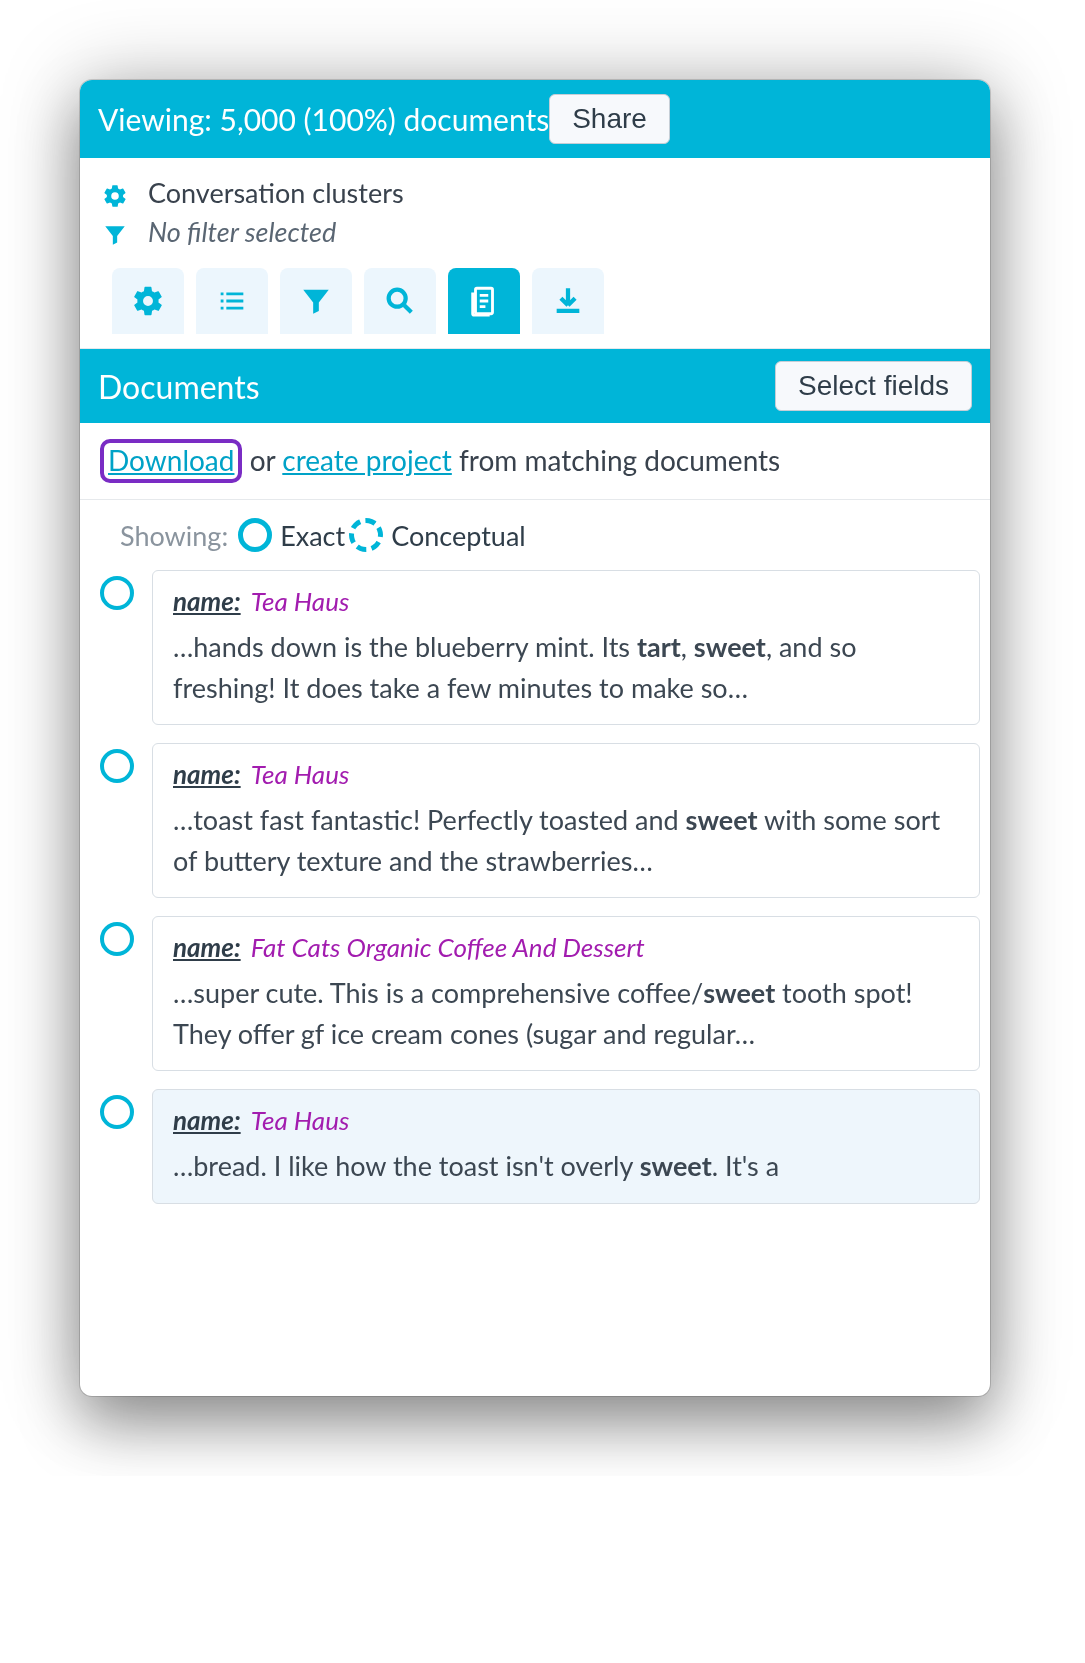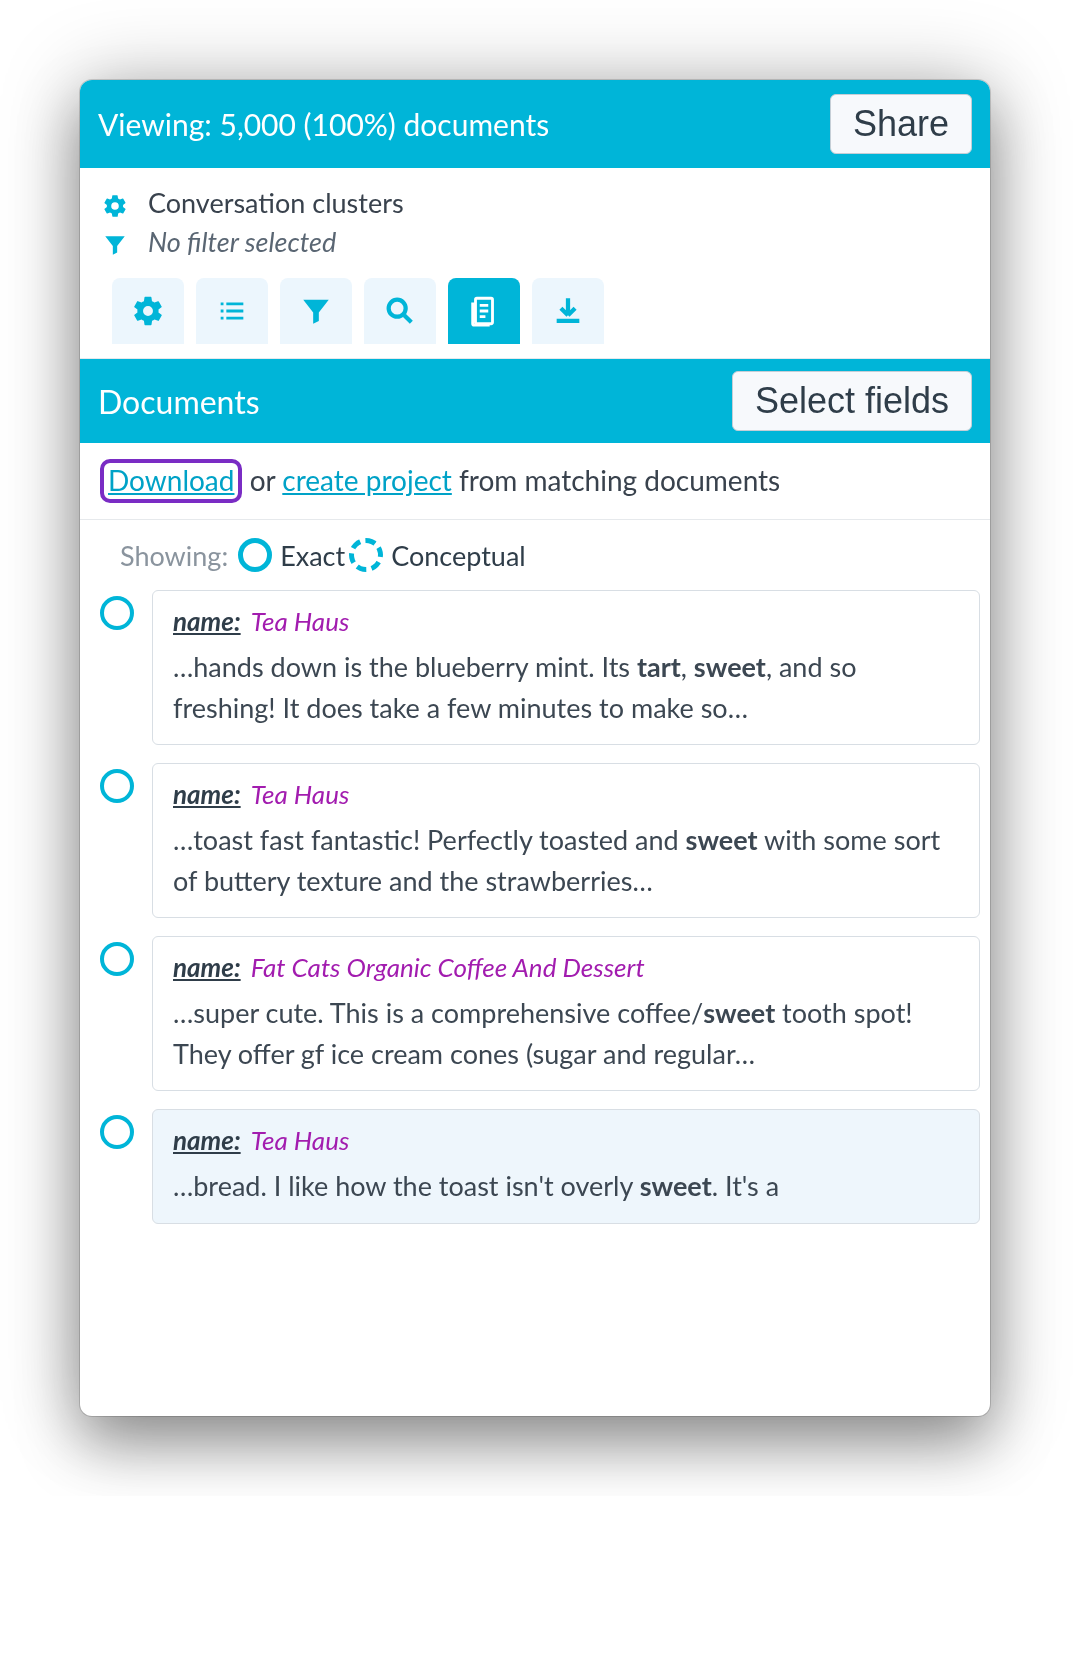--- a/index.html
+++ b/index.html
@@ -13,30 +13,29 @@
     border-radius: 12px;
     overflow: hidden;
     box-shadow: 0 0 0 1px rgba(0,0,0,0.15), 0 30px 60px rgba(0,0,0,0.35), 0 0 80px rgba(0,0,0,0.25);
     background: #fff;
   }
   .topbar {
     background: #00b5d8;
     color: #fff;
     display: flex;
     align-items: center;
-    justify-content: space-between;
     padding: 14px 18px;
   }
   .topbar-title { font-size: 30px; font-weight: 400; }
   .btn-light {
     background: #f7f9fc;
     border: 1px solid #c5ced6;
     border-radius: 6px;
     color: #2f3d49;
-    font-size: 36px;
+    font-size: 28px;
     padding: 8px 22px;
     cursor: pointer;
   }
   .context {
     padding: 18px 20px 14px 20px;
     border-bottom: 1px solid #e5e9ed;
   }
   .context-row {
     display: flex;
     align-items: flex-end;

